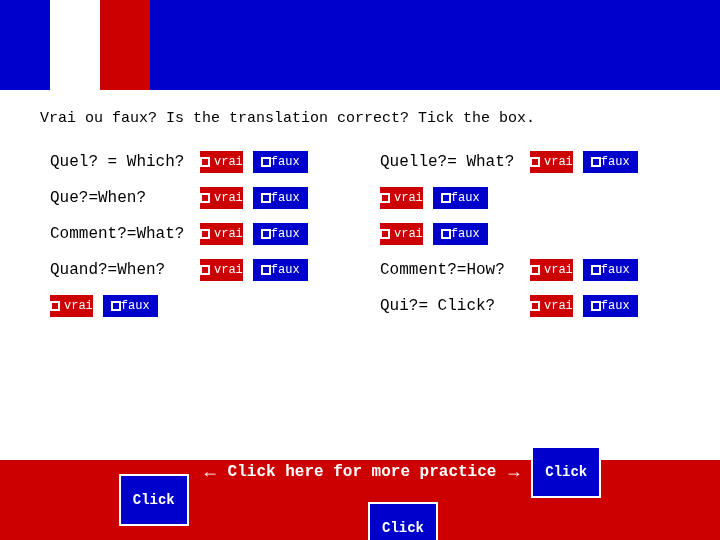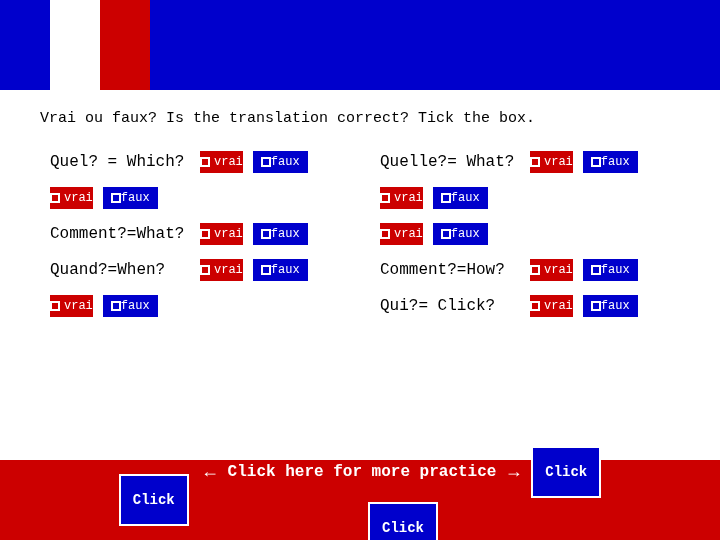--- a/index.html
+++ b/index.html
@@ -156,20 +156,21 @@
             <span class="checkbox-icon"></span>
             <span>vrai</span>
           </button>
         <button class="btn-faux">
             <span class="checkbox-icon"></span>
             <span>faux</span>
           </button>
       </div>
 
       <div class="question-row">
+        <span class="question-label">Que?=When?</span>
         <button class="btn-vrai">
             <span class="checkbox-icon"></span>
             <span>vrai</span>
           </button>
         <button class="btn-faux">
             <span class="checkbox-icon"></span>
             <span>faux</span>
           </button>
       </div>
 

